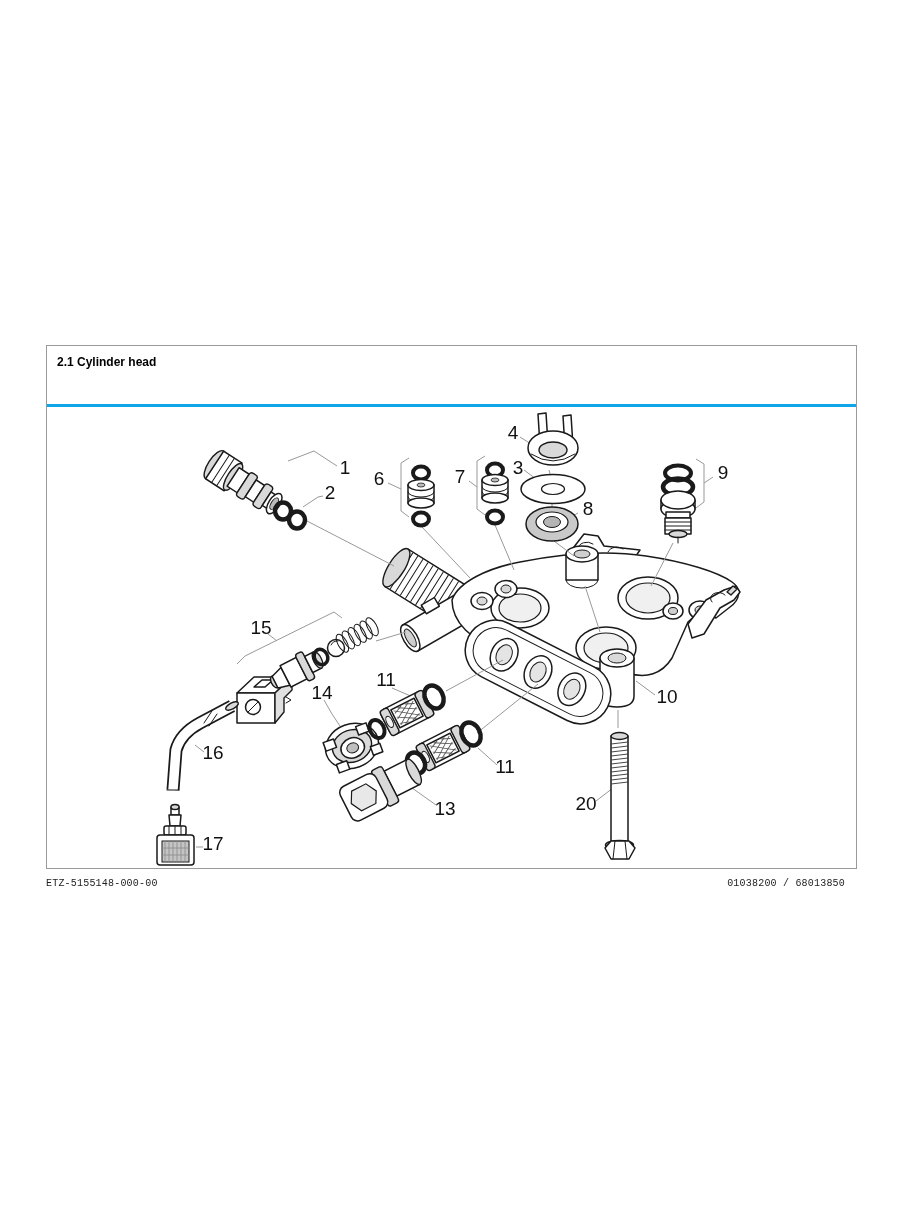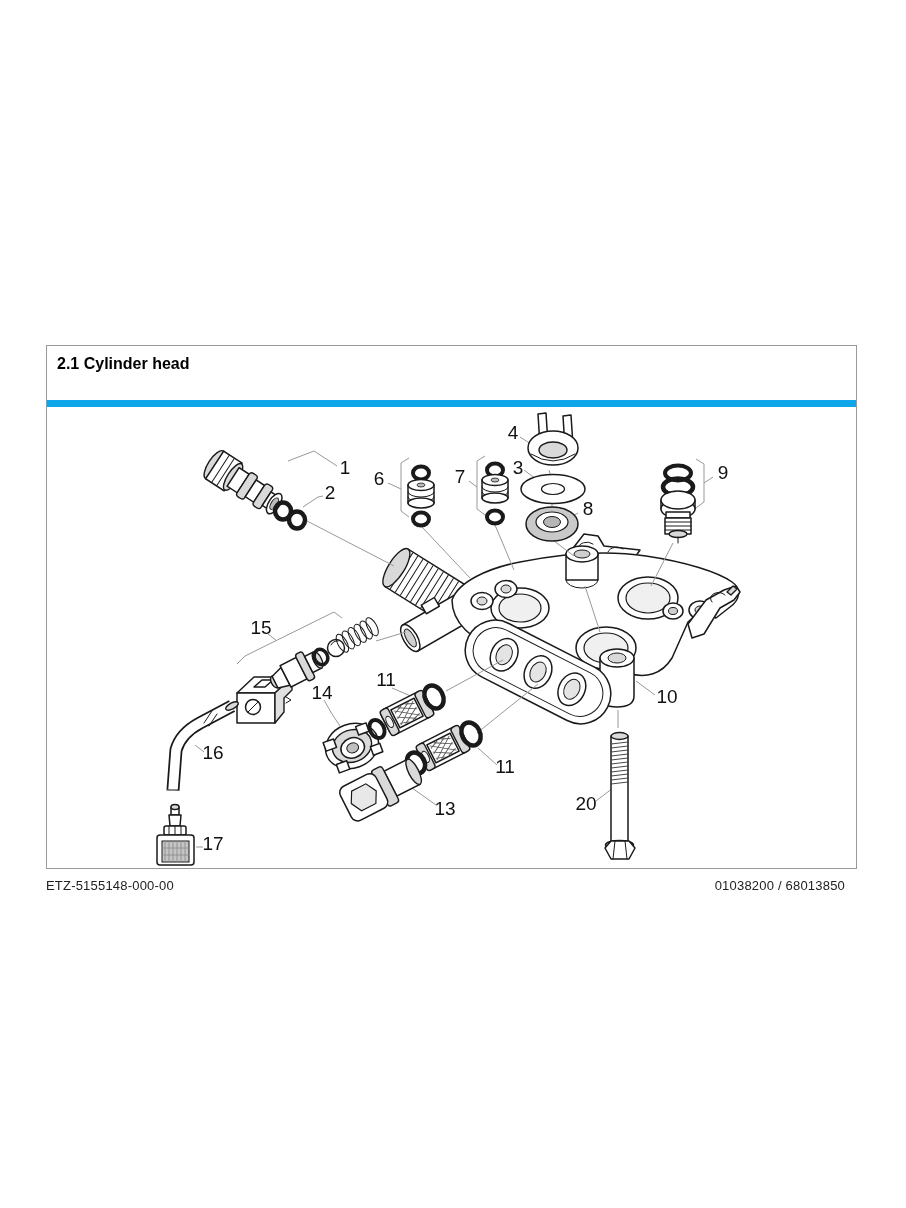--- a/index.html
+++ b/index.html
@@ -5,25 +5,25 @@
   html,body{margin:0;padding:0;}
   body{
     width:906px;height:1208px;position:relative;background:#fff;
     font-family:"Liberation Sans", sans-serif;overflow:hidden;
   }
   .frame{
     position:absolute;left:46px;top:345px;width:811px;height:524px;
     border:1px solid #9a9a9a;box-sizing:border-box;background:#fff;
   }
   .frame-header{
-    height:61px;border-bottom:7px solid #0ea5e9;box-sizing:border-box;
-    padding:9px 10px 0 10px;font-size:16px;font-weight:bold;color:#000;
+    height:61px;border-bottom:3px solid #0ea5e9;box-sizing:border-box;
+    padding:9px 10px 0 10px;font-size:12px;font-weight:bold;color:#000;
   }
   .footer{
-    position:absolute;top:878px;font-size:13px;color:#222;letter-spacing:0.2px;
+    position:absolute;top:878px;font-size:10px;color:#222;letter-spacing:0.2px;font-family:Liberation Mono, monospace;
   }
   .footer.left{left:46px;}
   .footer.right{right:61px;}
   svg.diagram{position:absolute;left:0;top:0;width:906px;height:1208px;pointer-events:none;}
 
   .ln{fill:#ffffff;stroke:#1a1a1a;stroke-width:1.5;stroke-linejoin:round;stroke-linecap:round;}
   .lngray{fill:#d9d9d9;stroke:#1a1a1a;stroke-width:1.4;stroke-linejoin:round;}
   .thin{fill:none;stroke:#1a1a1a;stroke-width:1;stroke-linecap:round;}
   .oring{fill:none;stroke:#1a1a1a;}
   .leader{fill:none;stroke:#999999;stroke-width:1;}

